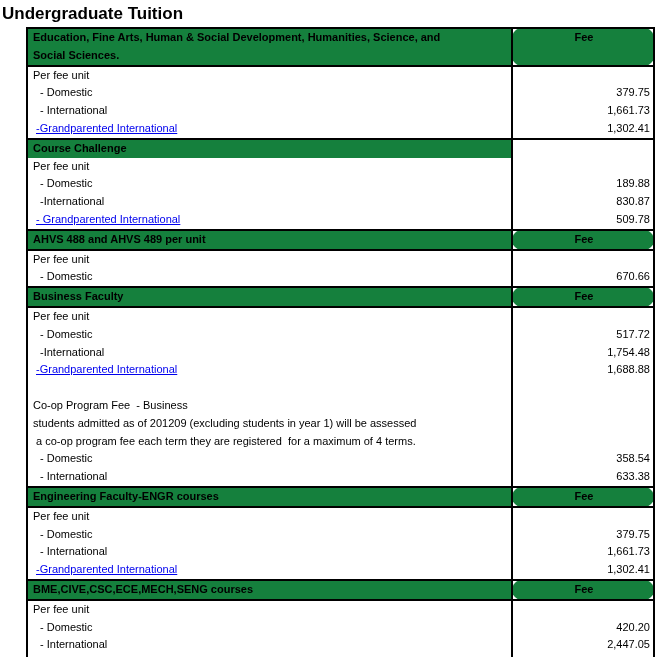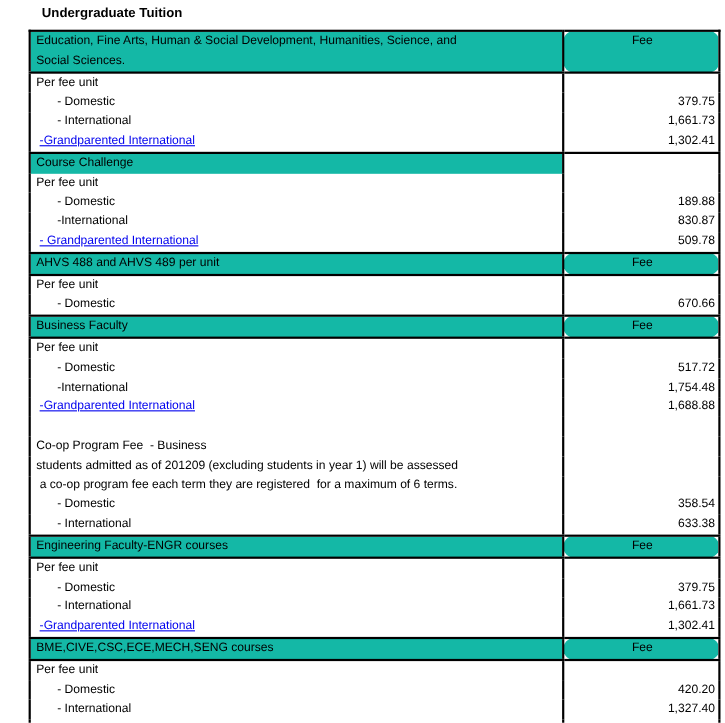--- a/index.html
+++ b/index.html
@@ -4,43 +4,42 @@
 <style>
   * { box-sizing: border-box; }
   html, body { margin: 0; padding: 0; }
   body {
     width: 659px; height: 657px;
     background: #ffffff; color: #000000;
     font-family: "Liberation Sans", sans-serif;
     overflow: hidden;
   }
   .doc-title {
-    font-size: 12px; font-weight: bold;
+    font-size: 17px; font-weight: bold;
     padding: 4px 0 0 2px; height: 23px;
     white-space: pre;
-    margin-left: 36px;
   }
   table.fee-table {
     border-collapse: collapse; table-layout: fixed;
     margin: 4px 0 0 26px; width: 627px;
     border: 2px solid #000000;
   }
   td {
     font-size: 11px; line-height: 17.8px; height: 17.8px;
     padding: 0 3px 0 5px;
     vertical-align: top; overflow: hidden;
   }
   td.col-label { white-space: pre; }
   td.col-fee { border-left: 2px solid #000000; text-align: right; }
   tr.hdr0 td { height: 35.6px; }
-  tr.hdr td, tr.hdrL td.col-label { background: #14b8a6; font-weight: normal; }
+  tr.hdr td, tr.hdrL td.col-label { background: #15803d; font-weight: bold; }
   tr.hdr td.col-fee { text-align: center; border-radius: 10px; }
   tr.bb td { border-bottom: 2px solid #000000; }
   tr.bold td.col-label { font-weight: normal; }
-  tr.item td.col-label { padding-left: 24px; }
+  tr.item td.col-label { padding-left: 12px; }
   tr.item-link td.col-label { padding-left: 8px; margin-left: 16px; }
   a.lnk { color: #0000ee; text-decoration: underline; cursor: pointer; }
 </style>
 </head>
 <body>
 
 <div class="doc-title">Undergraduate Tuition</div>
 
 <table class="fee-table">
   <colgroup>
@@ -130,21 +129,21 @@
   </tr>
   <tr class="bold">
     <td class="col-label">Co-op Program Fee  - Business</td>
     <td class="col-fee"></td>
   </tr>
   <tr>
     <td class="col-label">students admitted as of 201209 (excluding students in year 1) will be assessed</td>
     <td class="col-fee"></td>
   </tr>
   <tr>
-    <td class="col-label"> a co-op program fee each term they are registered  for a maximum of 6 terms.</td>
+    <td class="col-label"> a co-op program fee each term they are registered  for a maximum of 4 terms.</td>
     <td class="col-fee"></td>
   </tr>
   <tr class="item">
     <td class="col-label">- Domestic</td>
     <td class="col-fee">358.54</td>
   </tr>
   <tr class="item bb">
     <td class="col-label">- International</td>
     <td class="col-fee">633.38</td>
   </tr>
@@ -177,20 +176,20 @@
   <tr class="bold">
     <td class="col-label">Per fee unit</td>
     <td class="col-fee"></td>
   </tr>
   <tr class="item">
     <td class="col-label">- Domestic</td>
     <td class="col-fee">420.20</td>
   </tr>
   <tr class="item">
     <td class="col-label">- International</td>
-    <td class="col-fee">1,327.40</td>
+    <td class="col-fee">2,447.05</td>
   </tr>
   <tr class="item-link">
     <td class="col-label"><a class="lnk">-Grandparented International</a></td>
     <td class="col-fee">1,405.30</td>
   </tr>
 </tbody>
   </table>
 
 </body></html>

